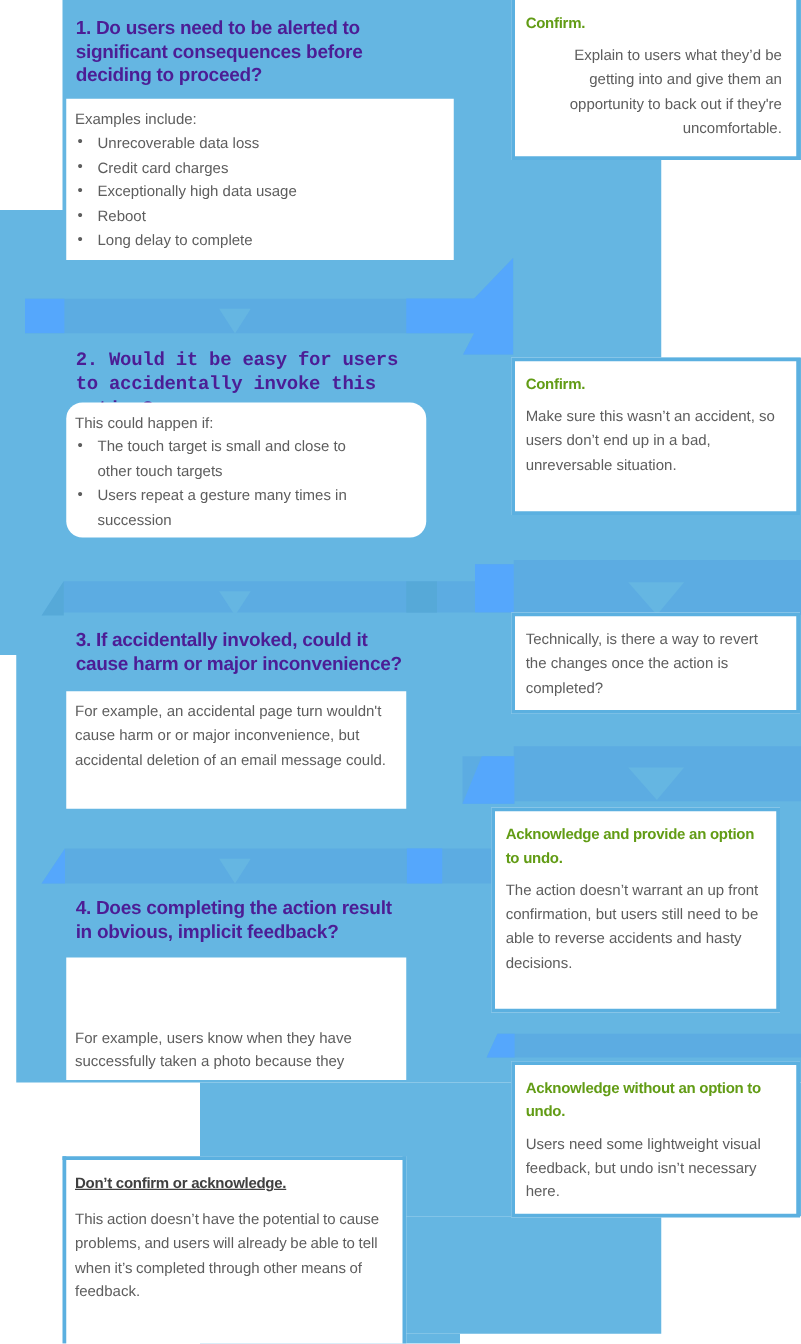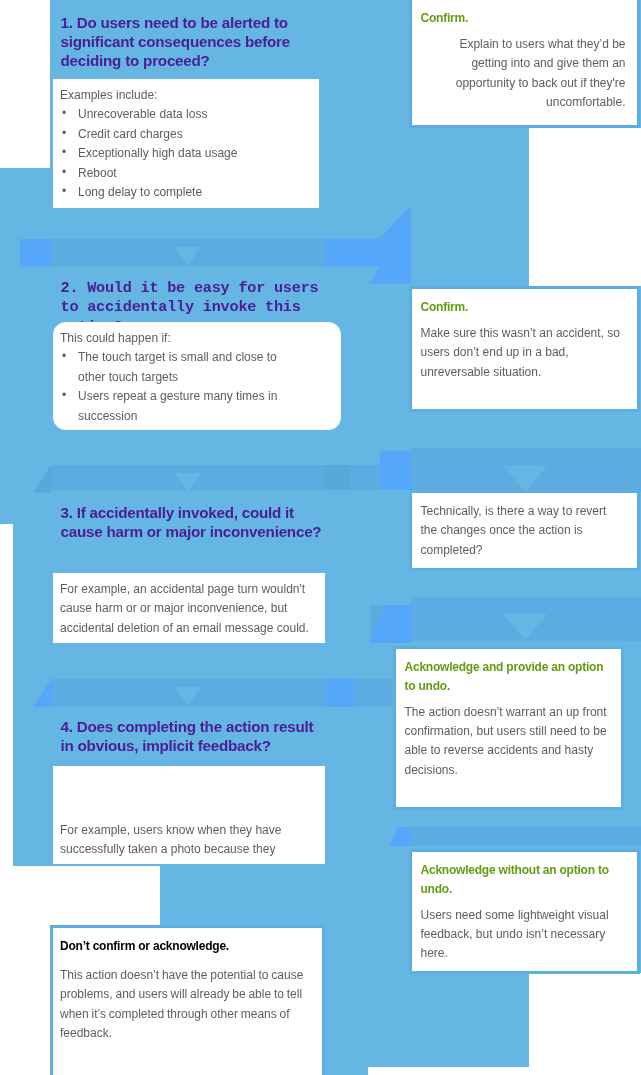--- a/index.html
+++ b/index.html
@@ -4,21 +4,21 @@
 <style>
   html,body{margin:0;padding:0;background:#ffffff;}
   body{width:641px;height:1075px;font-family:"Liberation Sans",sans-serif;overflow:hidden;}
   #stage{position:relative;width:641px;height:1075px;overflow:hidden;background:#ffffff;}
   #bg{position:absolute;left:0;top:0;}
   .qtitle{position:absolute;color:#4c1d95;font-weight:bold;font-size:15.2px;line-height:19.4px;letter-spacing:-0.22px;}
   .card{position:absolute;background:#ffffff;box-sizing:border-box;overflow:hidden;}
   .txt{position:absolute;color:#5d5d5d;font-size:12px;line-height:19.4px;}
   .hd{font-weight:bold;letter-spacing:-0.22px;}
   .green{color:#629c15;}
-  .red{color:#000000;}
+  .red{color:#404040;text-decoration:underline;}
   ul.bl{list-style:none;margin:0;padding:0;width:243px;}
   ul.bl li{position:relative;padding-left:18px;}
   ul.bl li:before{content:"\2022";position:absolute;left:2px;top:-1px;}
 </style>
 </head>
 <body>
 
 <div id="stage">
   <svg id="bg" width="641" height="1075" viewBox="0 0 641 1075">
 
@@ -67,21 +67,21 @@
       <path d="M502.6 614 H547.3 L525.5 640 Z"></path>
       <path d="M175.3 687 H200.6 L188 706.8 Z"></path>
     </g>
   </svg>
 
   <div class="qtitle" style="left:60.5px;top:12.5px;width:265px;">1. Do users need to be alerted to significant consequences before deciding to proceed?</div>
   <div class="qtitle" style="left:60.5px;top:279px;width:265px;font-family:Liberation Mono, monospace;">2. Would it be easy for users to accidentally invoke this action?</div>
   <div class="qtitle" style="left:60.5px;top:503px;width:265px;">3. If accidentally invoked, could it cause harm or major inconvenience?</div>
   <div class="qtitle" style="left:60.5px;top:717px;width:265px;">4. Does completing the action result in obvious, implicit feedback?</div>
 
-  <div class="card" style="left:53px;top:79px;width:266px;height:129px;">
+  <div class="card" style="left:53px;top:79px;width:310px;height:129px;">
     <div class="txt" style="left:7px;top:7px;width:253px;">
       <span>Examples include:</span>
       <ul class="bl">
         <li>Unrecoverable data loss</li>
         <li>Credit card charges</li>
         <li>Exceptionally high data usage</li>
         <li>Reboot</li>
         <li>Long delay to complete</li>
       </ul>
     </div>
@@ -90,21 +90,21 @@
   <div class="card" style="left:53px;top:322px;width:288px;height:108px;border-radius:13px;">
     <div class="txt" style="left:7px;top:7px;width:253px;">
       <span>This could happen if:</span>
       <ul class="bl">
         <li>The touch target is small and close to other touch targets</li>
         <li>Users repeat a gesture many times in succession</li>
       </ul>
     </div>
   </div>
 
-  <div class="card" style="left:53px;top:573px;width:271.5px;height:70px;">
+  <div class="card" style="left:53px;top:553px;width:271.5px;height:94px;">
     <div class="txt" style="left:7px;top:7px;width:253px;">For example, an accidental page turn wouldn't cause harm or or major inconvenience, but accidental deletion of an email message could.</div>
   </div>
 
   <div class="card" style="left:53px;top:766px;width:271.5px;height:97.5px;">
     <div class="txt" style="left:7px;top:7px;width:253px;margin-top:48px;">For example, users know when they have successfully taken a photo because they receive noticeable audio and visual feedback.</div>
   </div>
 
   <div class="card" style="left:50px;top:925px;width:274.5px;height:150px;border:3px solid #5bb0e0;border-bottom:none;">
     <div class="txt hd red" style="left:7px;top:9px;width:260px;">Don’t confirm or acknowledge.</div>
     <div class="txt" style="left:7px;top:38px;width:248.15px;word-spacing:-0.5px;">This action doesn’t have the potential to cause problems, and users will already be able to tell when it’s completed through other means of feedback.</div>

